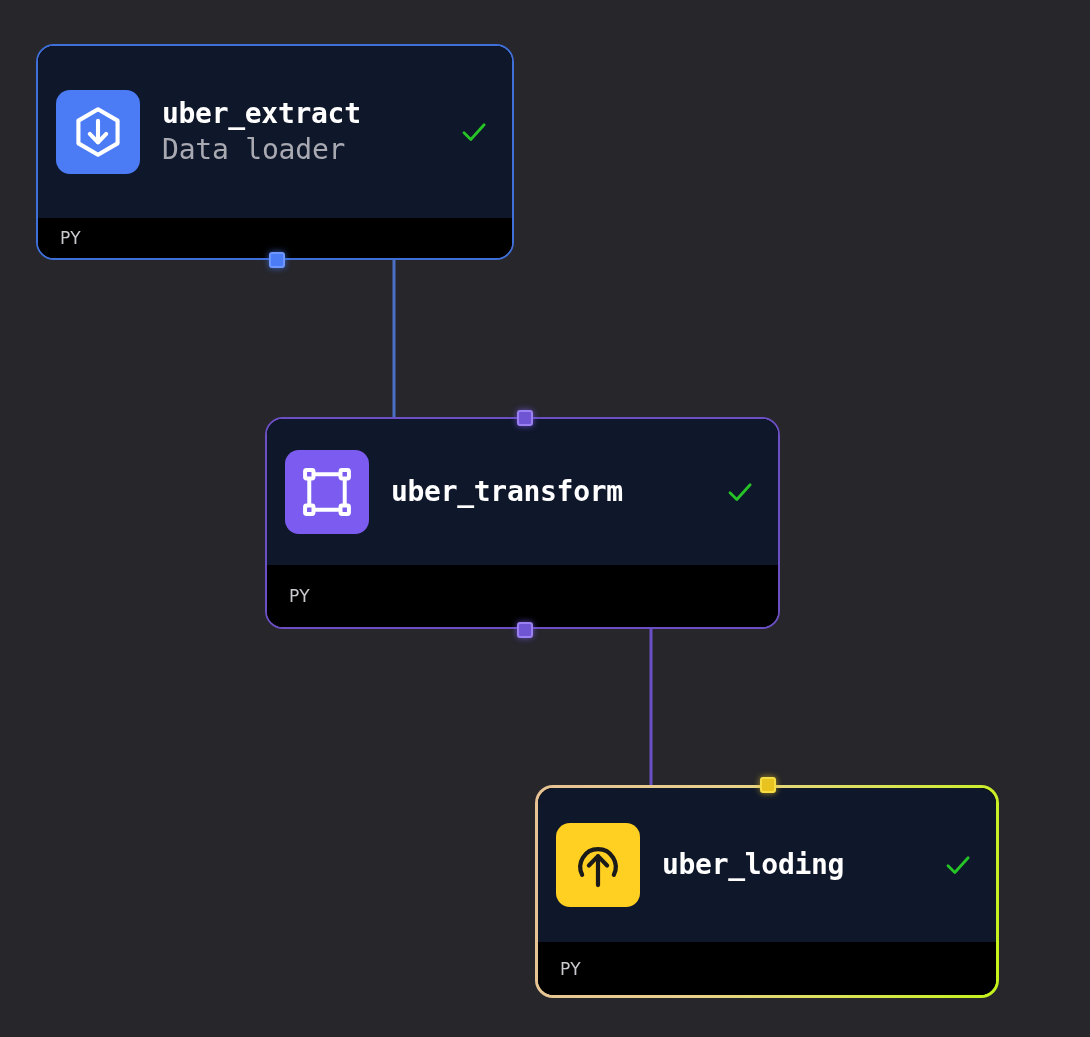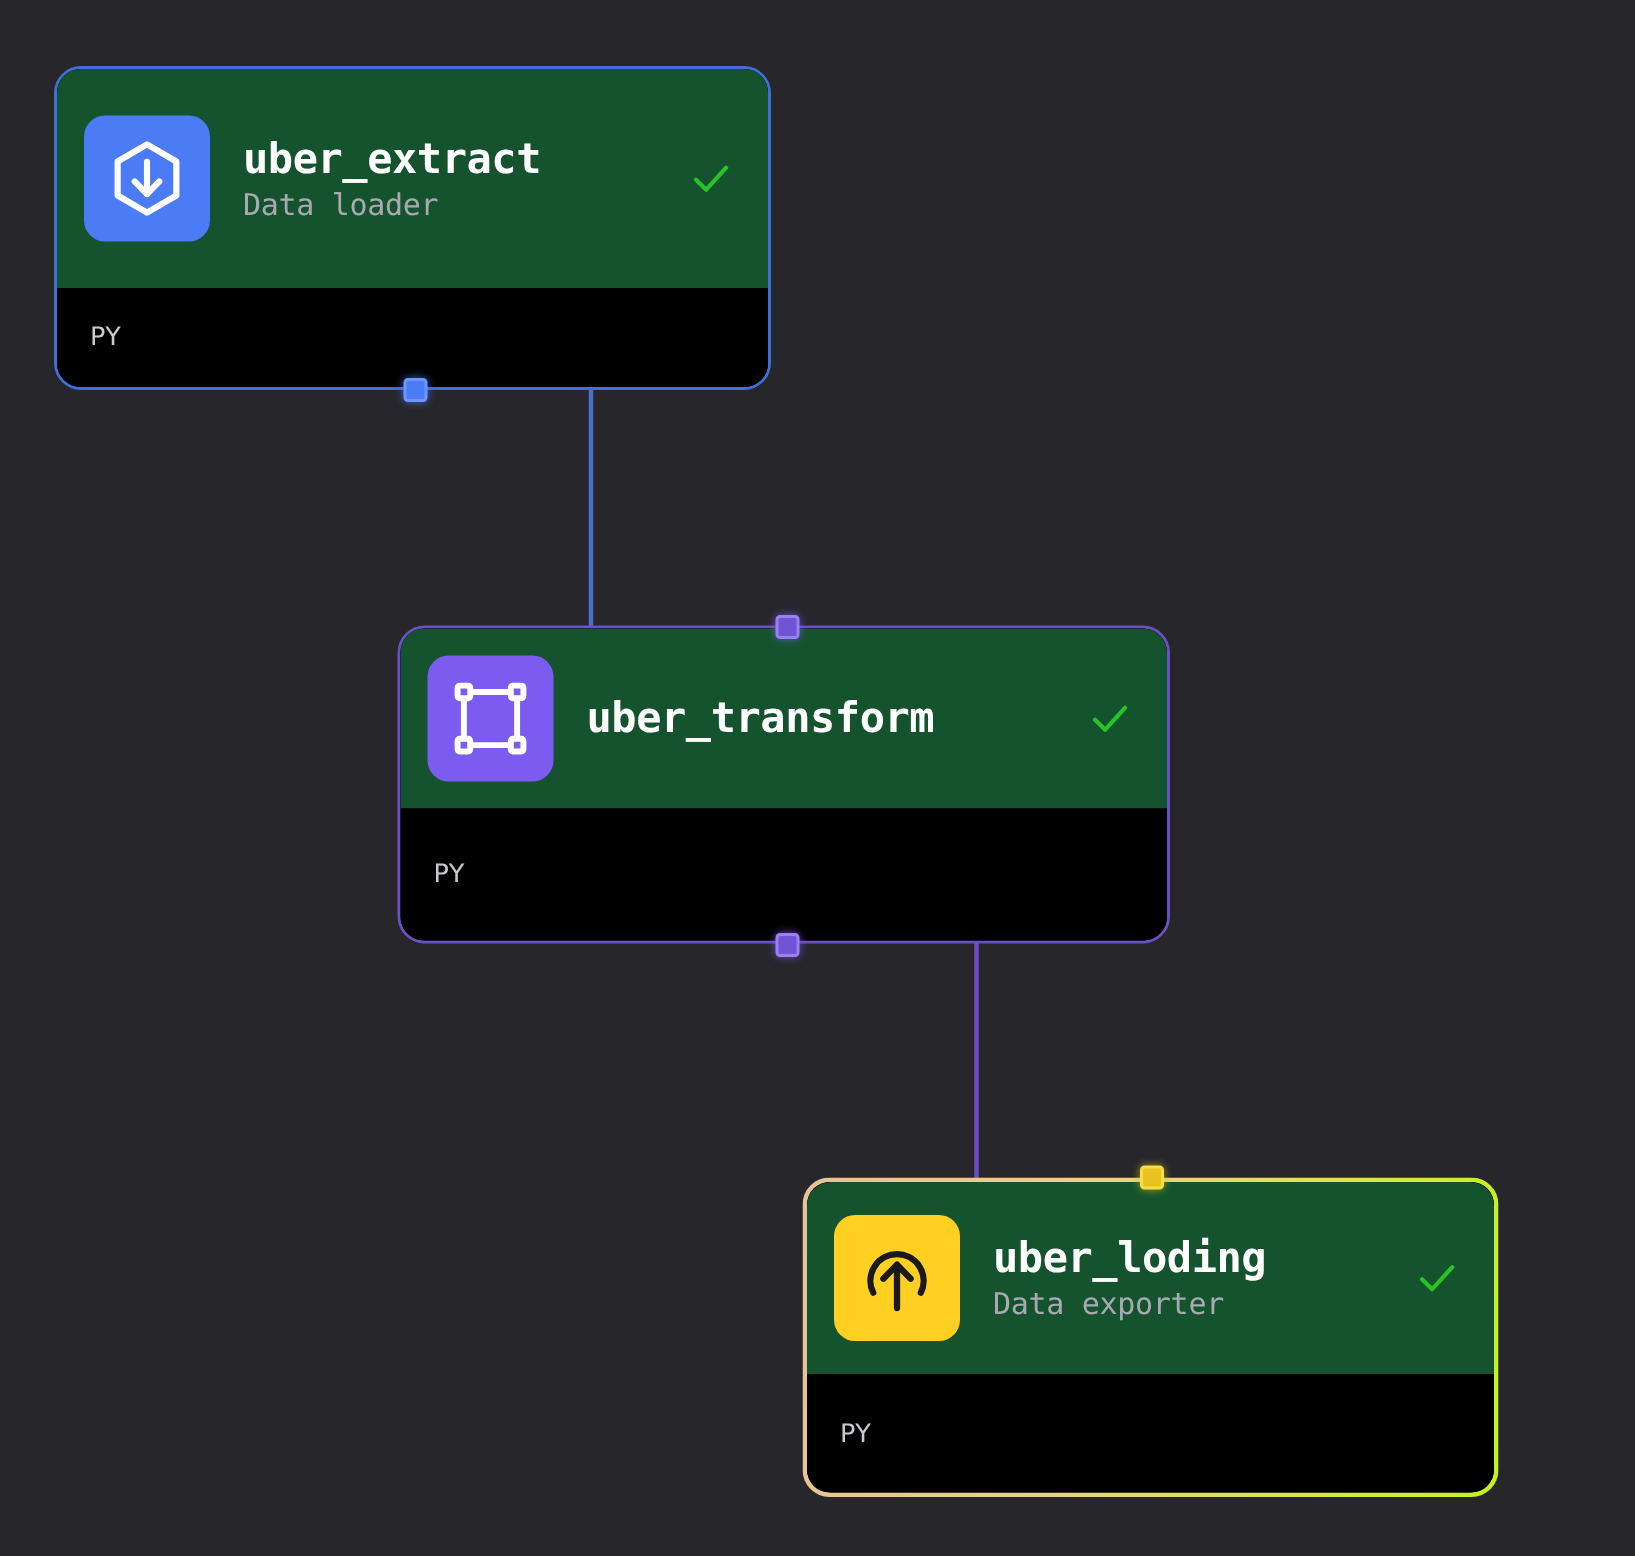--- a/index.html
+++ b/index.html
@@ -41,24 +41,24 @@
   .node-inner {
     position: absolute;
     inset: 0;
     border-radius: 16px;
     overflow: hidden;
     display: flex;
     flex-direction: column;
     background: #000;
   }
   .node-header {
-    background: #14532d;
-    display: flex;
-    align-items: center;
-    padding: 4px 18px;
+    background: #0f172a;
+    display: flex;
+    align-items: center;
+    padding: 17px 18px;
     flex: none;
   }
   .node-footer {
     background: #000000;
     flex: 1 1 auto;
     display: flex;
     align-items: center;
     padding: 0 22px;
   }
   .lang-label {
@@ -87,21 +87,21 @@
     font-weight: bold;
     color: #ffffff;
     font-size: 28px;
     line-height: 1.22;
     letter-spacing: -0.3px;
     white-space: nowrap;
   }
   .node-subtitle {
     font-family: "DejaVu Sans Mono", monospace;
     color: #a9a9b2;
-    font-size: 20px;
+    font-size: 28px;
     line-height: 1.25;
     letter-spacing: -0.2px;
     white-space: nowrap;
   }
   .node-status {
     flex: none;
     width: 40px;
     display: flex;
     align-items: center;
     justify-content: center;
@@ -221,21 +221,20 @@
       <div class="node-header">
         <div class="node-icon">
           <svg width="56" height="56" viewBox="0 0 24 24" fill="none" stroke="#1a1a1a" stroke-width="1.8" stroke-linecap="round" stroke-linejoin="round">
             <path d="M5.2 16.2 A7.6 7.6 0 1 1 18.8 16.2"></path>
             <line x1="12" y1="20.6" x2="12" y2="8.3"></line>
             <polyline points="8.1,12.2 12,8.2 15.9,12.2"></polyline>
           </svg>
         </div>
         <div class="node-text">
           <div class="node-title">uber_loding</div>
-          <div class="node-subtitle">Data exporter</div>
         </div>
         <div class="node-status">
           <svg width="32" height="32" viewBox="0 0 24 24" fill="none" stroke="#26c426" stroke-width="2.1" stroke-linecap="round" stroke-linejoin="round">
             <polyline points="4.5,12.6 9.6,17.6 19.6,6.6"></polyline>
           </svg>
         </div>
       </div>
       <div class="node-footer">
         <span class="lang-label">PY</span>
       </div>

